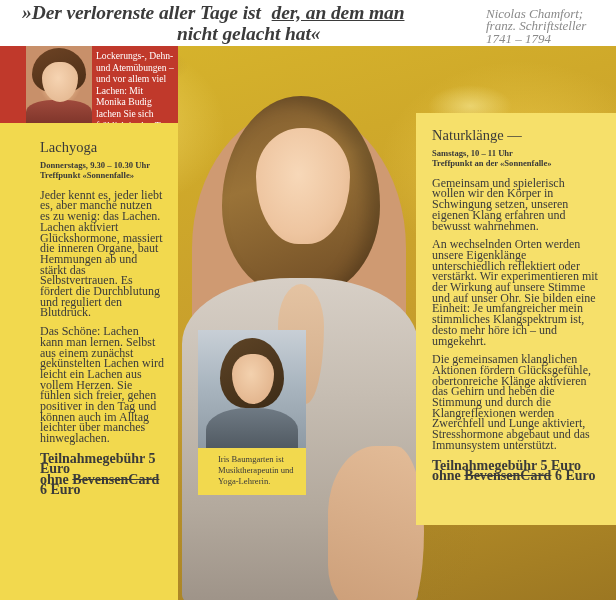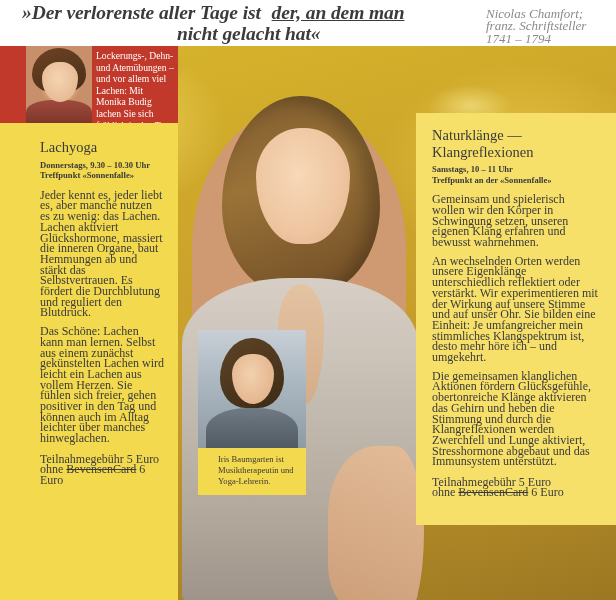--- a/index.html
+++ b/index.html
@@ -258,22 +258,22 @@
     margin: 0 0 8px 0;
     font-family: "Liberation Serif", serif;
     font-size: 12px;
     line-height: 10.7px;
     color: #3a3a3a;
     text-align: left;
   }
   .fee {
     margin: 10px 0 0 0;
     font-family: "Liberation Serif", serif;
-    font-weight: normal;
-    font-size: 12px;
+    font-weight: bold;
+    font-size: 14px;
     line-height: 10.4px;
     color: #3a3a3a;
   }
   .fee .strike {
     text-decoration: line-through;
   }
 
   
   .iris-card {
     position: absolute;
@@ -369,21 +369,20 @@
         <div>Teilnahmegebühr 5 Euro</div>
         <div><span>ohne </span><span class="strike">BevensenCard</span><span> 6 Euro</span></div>
       </div>
     </div>
   </div>
 
   <div class="col-right">
     <div class="inner">
       <h2 class="course-title">
         <span>Naturklänge —</span><br>
-        <span>Klangreflexionen</span>
       </h2>
       <div class="course-meta">
         <div>Samstags, 10 – 11 Uhr</div>
         <div>Treffpunkt an der «Sonnenfalle»</div>
       </div>
       <p class="body">Gemeinsam und spielerisch wollen wir den Körper in Schwingung setzen, unseren eigenen Klang erfahren und bewusst wahrnehmen.</p>
       <p class="body">An wechselnden Orten werden unsere Eigenklänge unterschiedlich reflektiert oder verstärkt. Wir experimentieren mit der Wirkung auf unsere Stimme und auf unser Ohr. Sie bilden eine Einheit: Je umfangreicher mein stimmliches Klangspektrum ist, desto mehr höre ich – und umgekehrt.</p>
       <p class="body">Die gemeinsamen klanglichen Aktionen fördern Glücksgefühle, obertonreiche Klänge aktivieren das Gehirn und heben die Stimmung und durch die Klangreflexionen werden Zwerchfell und Lunge aktiviert, Stresshormone abgebaut und das Immunsystem unterstützt.</p>
       <div class="fee">
         <div>Teilnahmegebühr 5 Euro</div>

